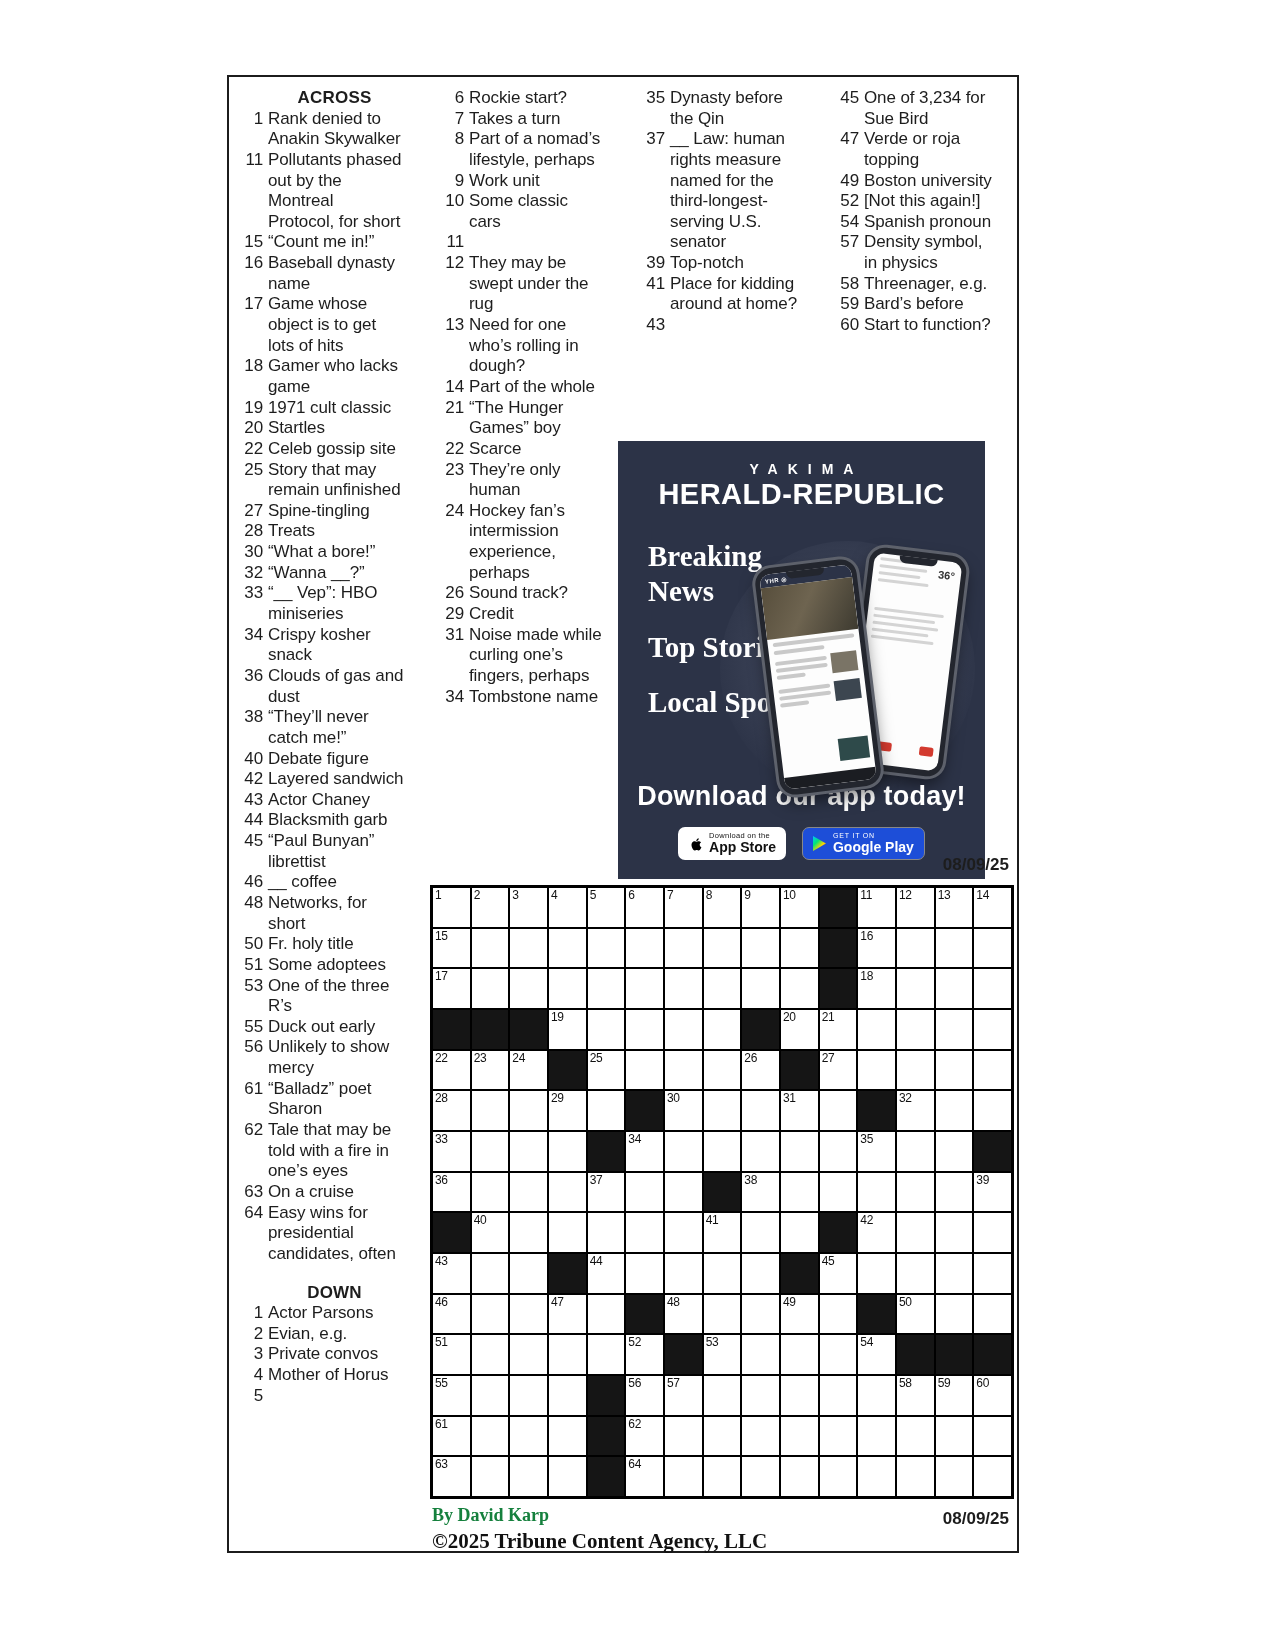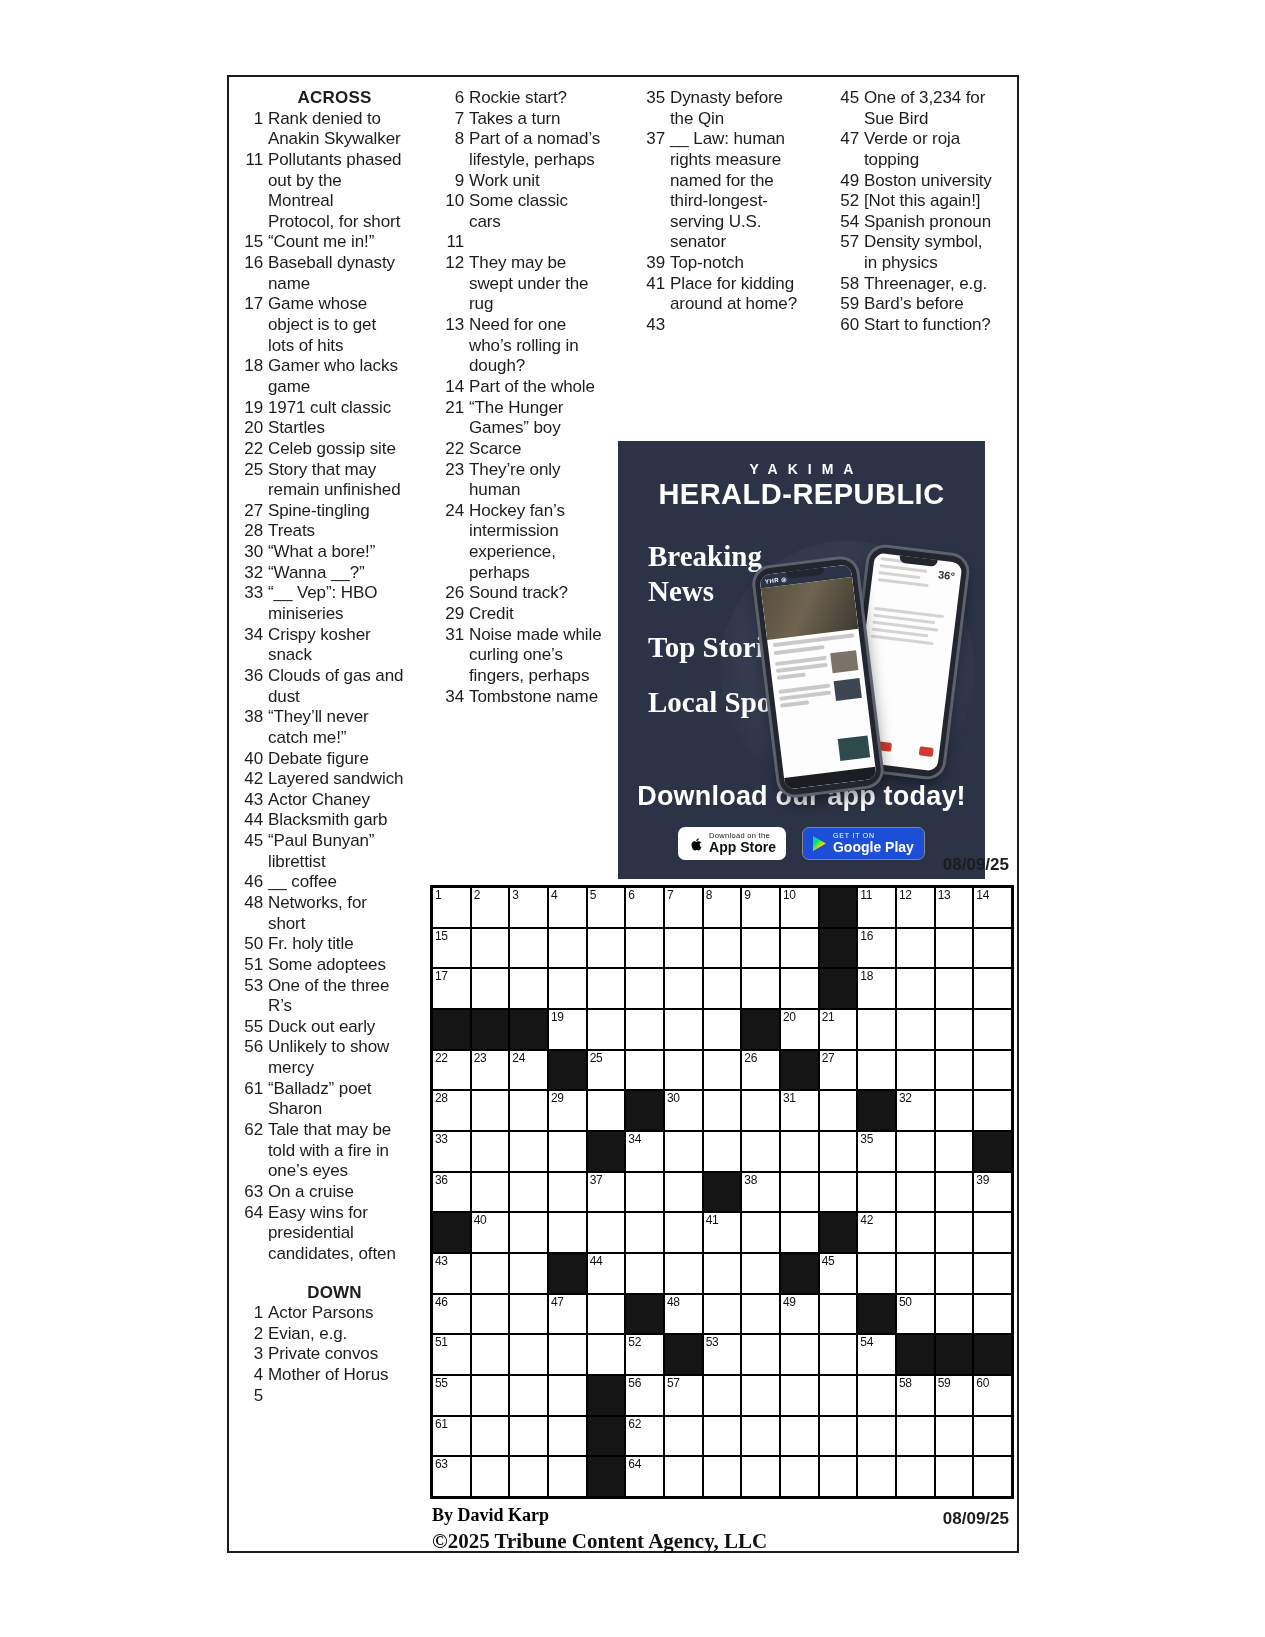--- a/index.html
+++ b/index.html
@@ -67,21 +67,21 @@
   .badge-line1 { font-size:7.5px; letter-spacing:0.3px; }
   .badge-line2 { font-size:14px; font-weight:bold; }
   .badge-gp .badge-line1 { font-size:7px; letter-spacing:0.8px; }
   .apple-icon svg { display:block; width:15px; height:18px; fill:#000; }
   .gp-icon { display:block; width:13px; height:15px;
     background:linear-gradient(135deg,#00c4ff 0%,#00e676 35%,#ffd600 65%,#ff3d00 100%);
     clip-path:polygon(0 0, 100% 50%, 0 100%); }
   
   .date-top    { position:absolute; right:8px; top:778px;  font-weight:bold; font-size:17px; }
   .date-bottom { position:absolute; right:8px; top:1432px; font-weight:bold; font-size:17px; }
-  .byline    { position:absolute; left:203px; top:1428px; font-family:"Liberation Serif", serif; font-weight:bold; font-size:18px; color:#000000; }
+  .byline    { position:absolute; left:203px; top:1428px; font-family:"Liberation Serif", serif; font-weight:bold; font-size:18px; color:#15803d; }
   .copyright { position:absolute; left:203px; top:1452px; font-family:"Liberation Serif", serif; font-weight:bold; font-size:21px; color:#111; }
   
   .grid {
     position:absolute; left:201px; top:808px; width:584px; height:614px;
     box-sizing:border-box; border:3px solid #000; background:#000;
     display:grid; grid-template-columns:repeat(15,1fr); grid-template-rows:repeat(15,1fr); gap:2px;
   }
   .cell { background:#fff; position:relative; }
   .cell.black { background:#151515; }
   .cell-num { position:absolute; top:1px; left:2px; font-size:12px; line-height:1.1; color:#111; letter-spacing:-0.3px; }

